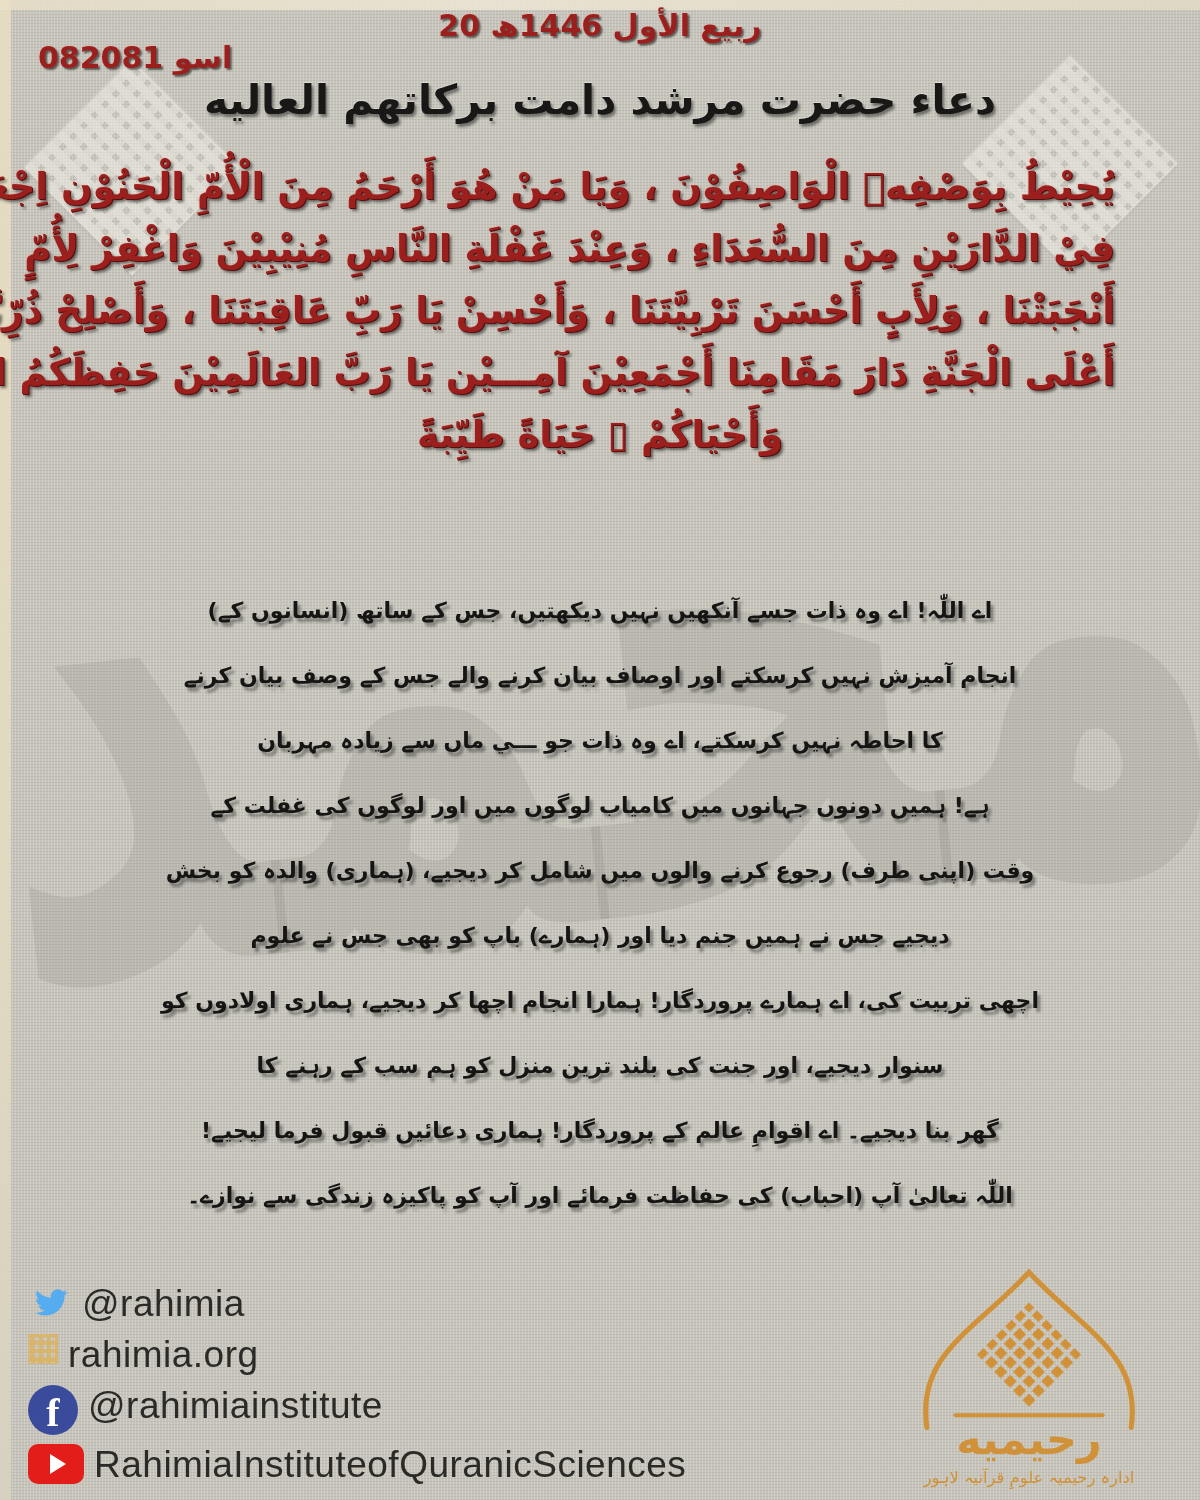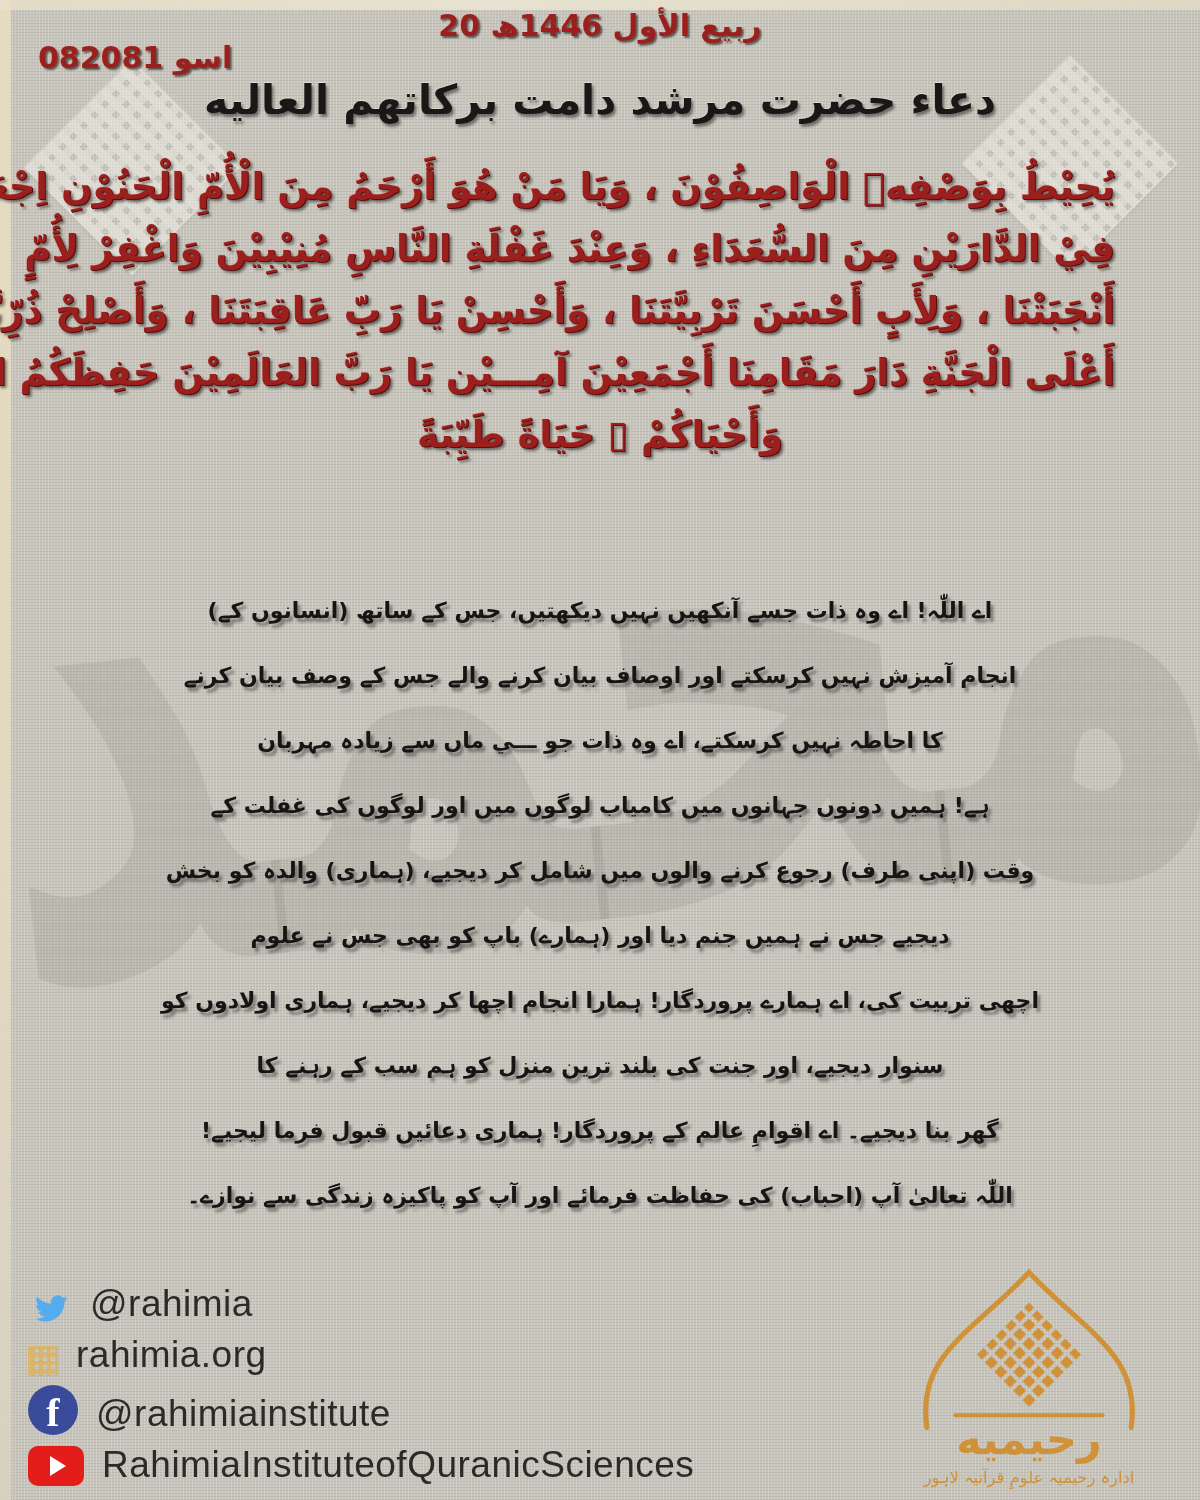--- a/index.html
+++ b/index.html
@@ -45,21 +45,21 @@
     text-shadow:1px 1px 0 #57100f, 3px 3px 3px rgba(0,0,0,.5), -1px -1px 0 rgba(255,150,140,.22);}
 
   
   .urdu-block{position:absolute;top:578px;left:0;width:100%;padding:0 70px;box-sizing:border-box;
     direction:rtl;text-align:center;}
   .urdu-line{font-size:22px;font-weight:bold;line-height:65px;color:#161514;white-space:nowrap;
     text-shadow:3px 4px 3px rgba(0,0,0,.38);}
 
   
   .social{position:absolute;left:28px;top:1283px;display:flex;flex-direction:column;gap:9px;}
-  .social-row{display:flex;align-items:flex-end;gap:18px;}
+  .social-row{display:flex;align-items:flex-start;gap:10px;}
   .social-label{font-family:"Liberation Sans", sans-serif;font-size:37px;color:#2c2a27;letter-spacing:.5px;}
   .tw-icon{width:44px;height:36px;display:block;}
   .web-icon{width:30px;height:30px;border:3px double #d9b469;box-sizing:border-box;
     background:
       repeating-linear-gradient(0deg, rgba(217,180,105,.85) 0 4px, rgba(0,0,0,0) 4px 8px),
       repeating-linear-gradient(90deg, rgba(217,180,105,.85) 0 4px, rgba(0,0,0,0) 4px 8px);}
   .fb-icon{width:50px;height:50px;border-radius:50%;background:#3a4b9c;display:flex;
     align-items:flex-end;justify-content:center;overflow:hidden;}
   .fb-letter{font-family:"Liberation Serif", serif;font-weight:bold;font-size:40px;color:#fff;line-height:44px;}
   .yt-icon{width:56px;height:40px;border-radius:10px;background:#e31d19;display:flex;

